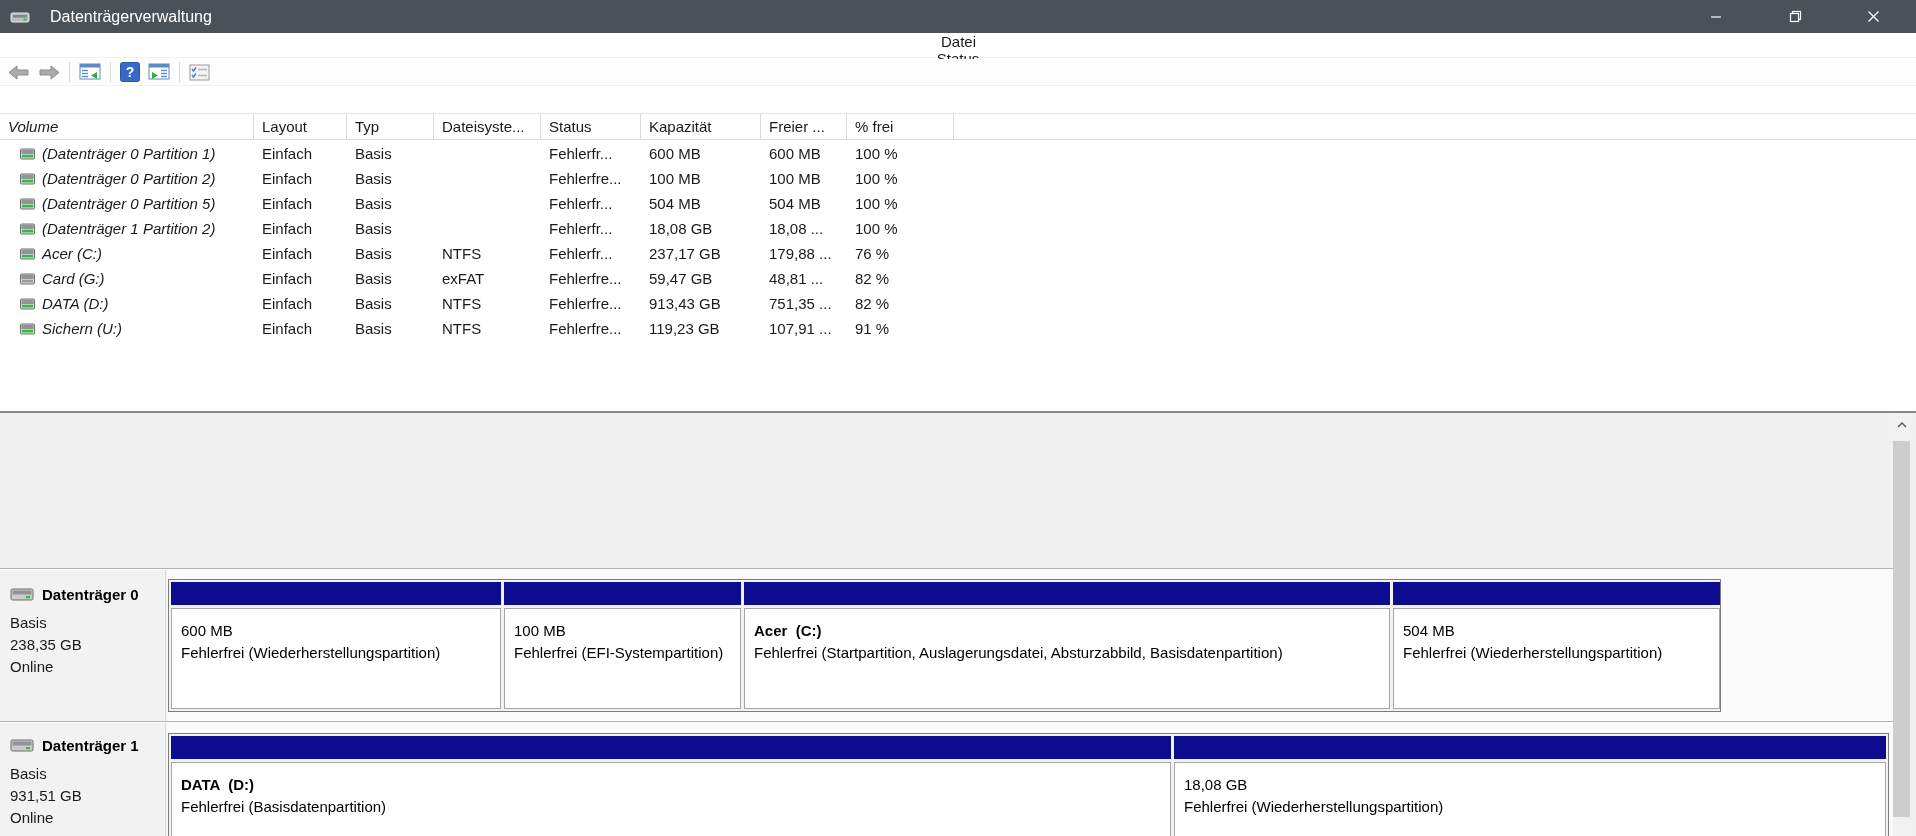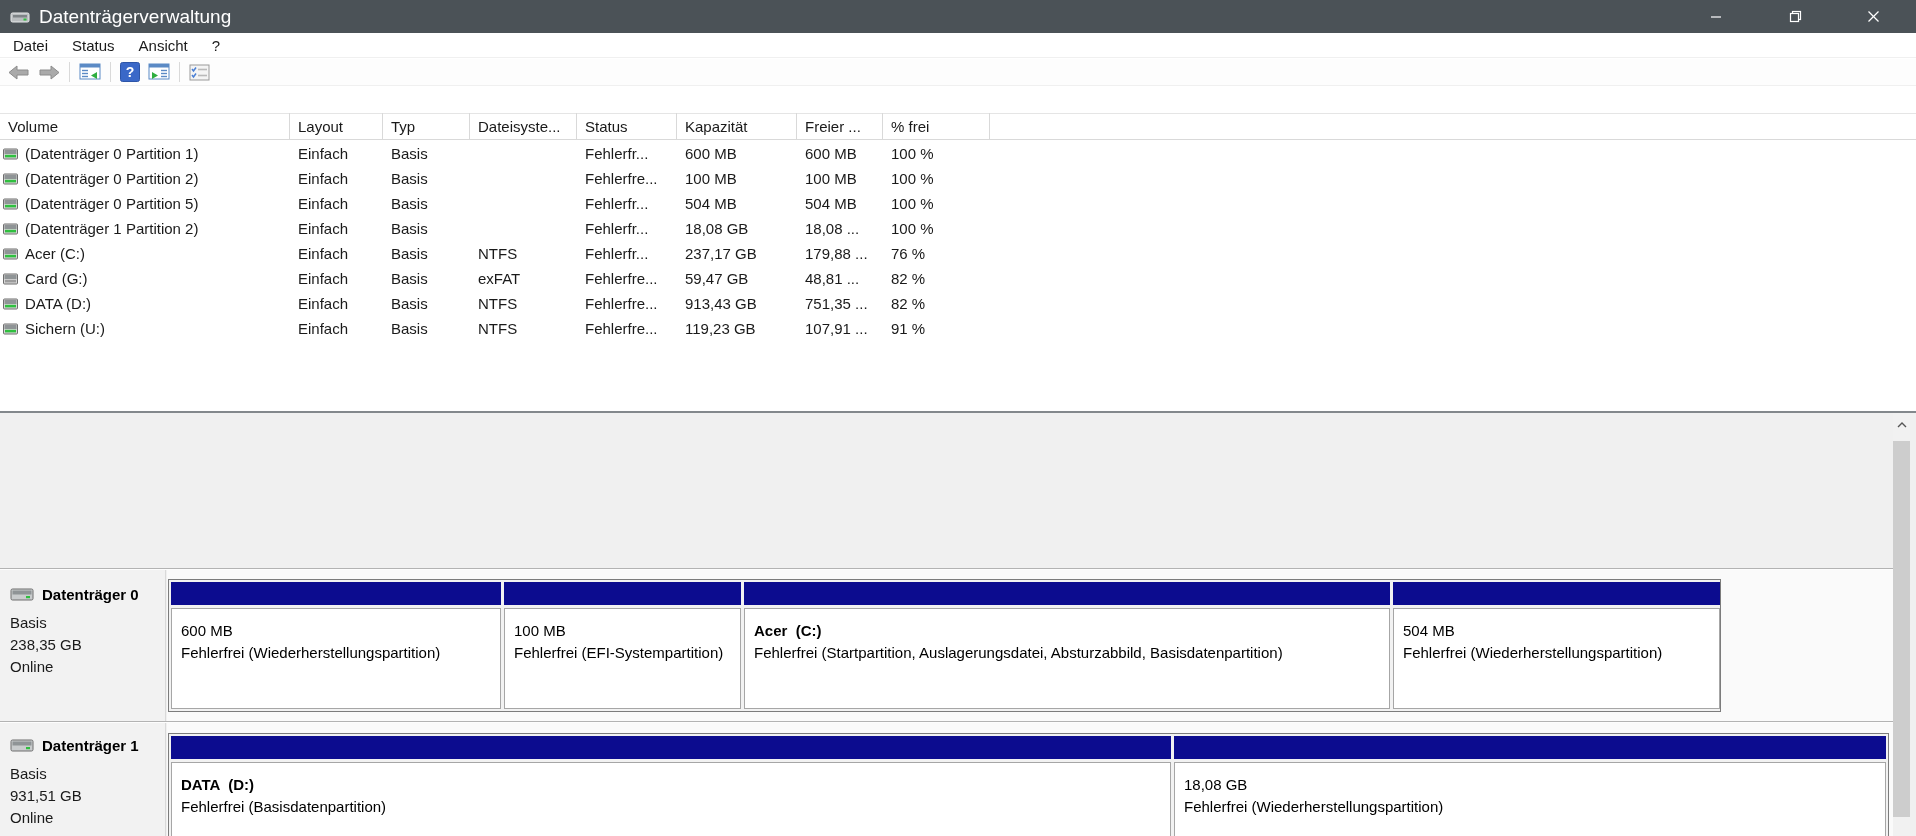--- a/index.html
+++ b/index.html
@@ -4,52 +4,52 @@
 <style>
   * { margin:0; padding:0; box-sizing:border-box; }
   html,body { width:1916px; height:836px; overflow:hidden; background:#fff;
               font-family:"Liberation Sans", sans-serif; }
   #app { position:absolute; top:0; left:0; width:1916px; height:836px; background:#fff; }
 
   
   .titlebar { position:absolute; top:0; left:0; width:1916px; height:33px;
               background:#4b5257; display:flex; align-items:center; }
   .titlebar .appicon { margin-left:10px; width:20px; height:16px; }
-  .titlebar .title { color:#fff; font-size:19px; margin-left:9px; }
+  .titlebar .title { color:#fff; font-size:16px; margin-left:20px; }
   .wctrl { position:absolute; top:0; height:33px; width:46px; display:flex;
            align-items:center; justify-content:center; }
   .wctrl.min { left:1693px; } .wctrl.res { left:1772px; } .wctrl.cls { left:1850px; }
 
   
   .menubar { position:absolute; top:33px; left:0; width:1916px; height:25px;
-             background:#fff; display:flex; align-items:center; border-bottom:1px solid #f0f0f0; }
+             background:#fff; display:flex; align-items:center; border-bottom:1px solid #f0f0f0;flex-direction:column; }
   .menubar .mitem { font-size:15px; color:#1a1a1a; padding:0 12px; height:25px;
                     display:flex; align-items:center; }
   .menubar .mitem:first-child { margin-left:1px; }
 
   
   .toolbar { position:absolute; top:59px; left:0; width:1916px; height:27px;
              background:#fdfdfd; display:flex; align-items:center; border-bottom:1px solid #f0f0f0; }
   .tbtn { height:24px; display:flex; align-items:center; justify-content:center; padding:0 4px; }
   .tsep { width:1px; height:20px; background:#d9d9d9; margin:0 5px; }
 
   
   .listpane { position:absolute; top:86px; left:0; width:1916px; height:324px; background:#fff; }
   .lheader { position:absolute; top:27px; left:0; width:1916px; height:27px;
              border-top:1px solid #e5e5e5; border-bottom:1px solid #d9d9d9;
              display:flex; align-items:center; background:#fff; }
   .hcell { height:27px; display:flex; align-items:center; padding-left:8px;
            border-right:1px solid #d9d9d9; font-size:15px; color:#1a1a1a; }
   .hfill { flex:1; border-right:none; }
-  .c0{width:290px;} .c1{width:93px;} .c2{width:87px;} .c3{width:107px;}
+  .c0{width:254px;font-style:italic;} .c1{width:93px;} .c2{width:87px;} .c3{width:107px;}
   .c4{width:100px;} .c5{width:120px;} .c6{width:86px;} .c7{width:107px;}
   .lrows { position:absolute; top:55px; left:0; width:1916px; }
   .lrow { height:25px; display:flex; align-items:center; }
   .cell { font-size:15px; color:#1a1a1a; padding-left:8px; white-space:nowrap; overflow:hidden; }
-  .volcell { display:flex; align-items:center; padding-left:3px; gap:7px; }
+  .volcell { display:flex; align-items:center; padding-left:20px; gap:7px; }
 
   
   .bottompane { position:absolute; top:411px; left:0; width:1916px; height:425px;
                 background:#f0f0f0; border-top:2px solid #83888c; }
   .brow { position:absolute; left:0; width:1893px; }
   .row-cd   { top:3px;  height:152px; background:#f7f7f7; }
   .row-d0   { top:157px; height:151px; }
   .row-d1   { top:310px; height:115px; }
   .rowdiv { position:absolute; left:0; width:1893px; height:2px;
             border-top:1px solid #b3b3b3; border-bottom:1px solid #fdfdfd; }

